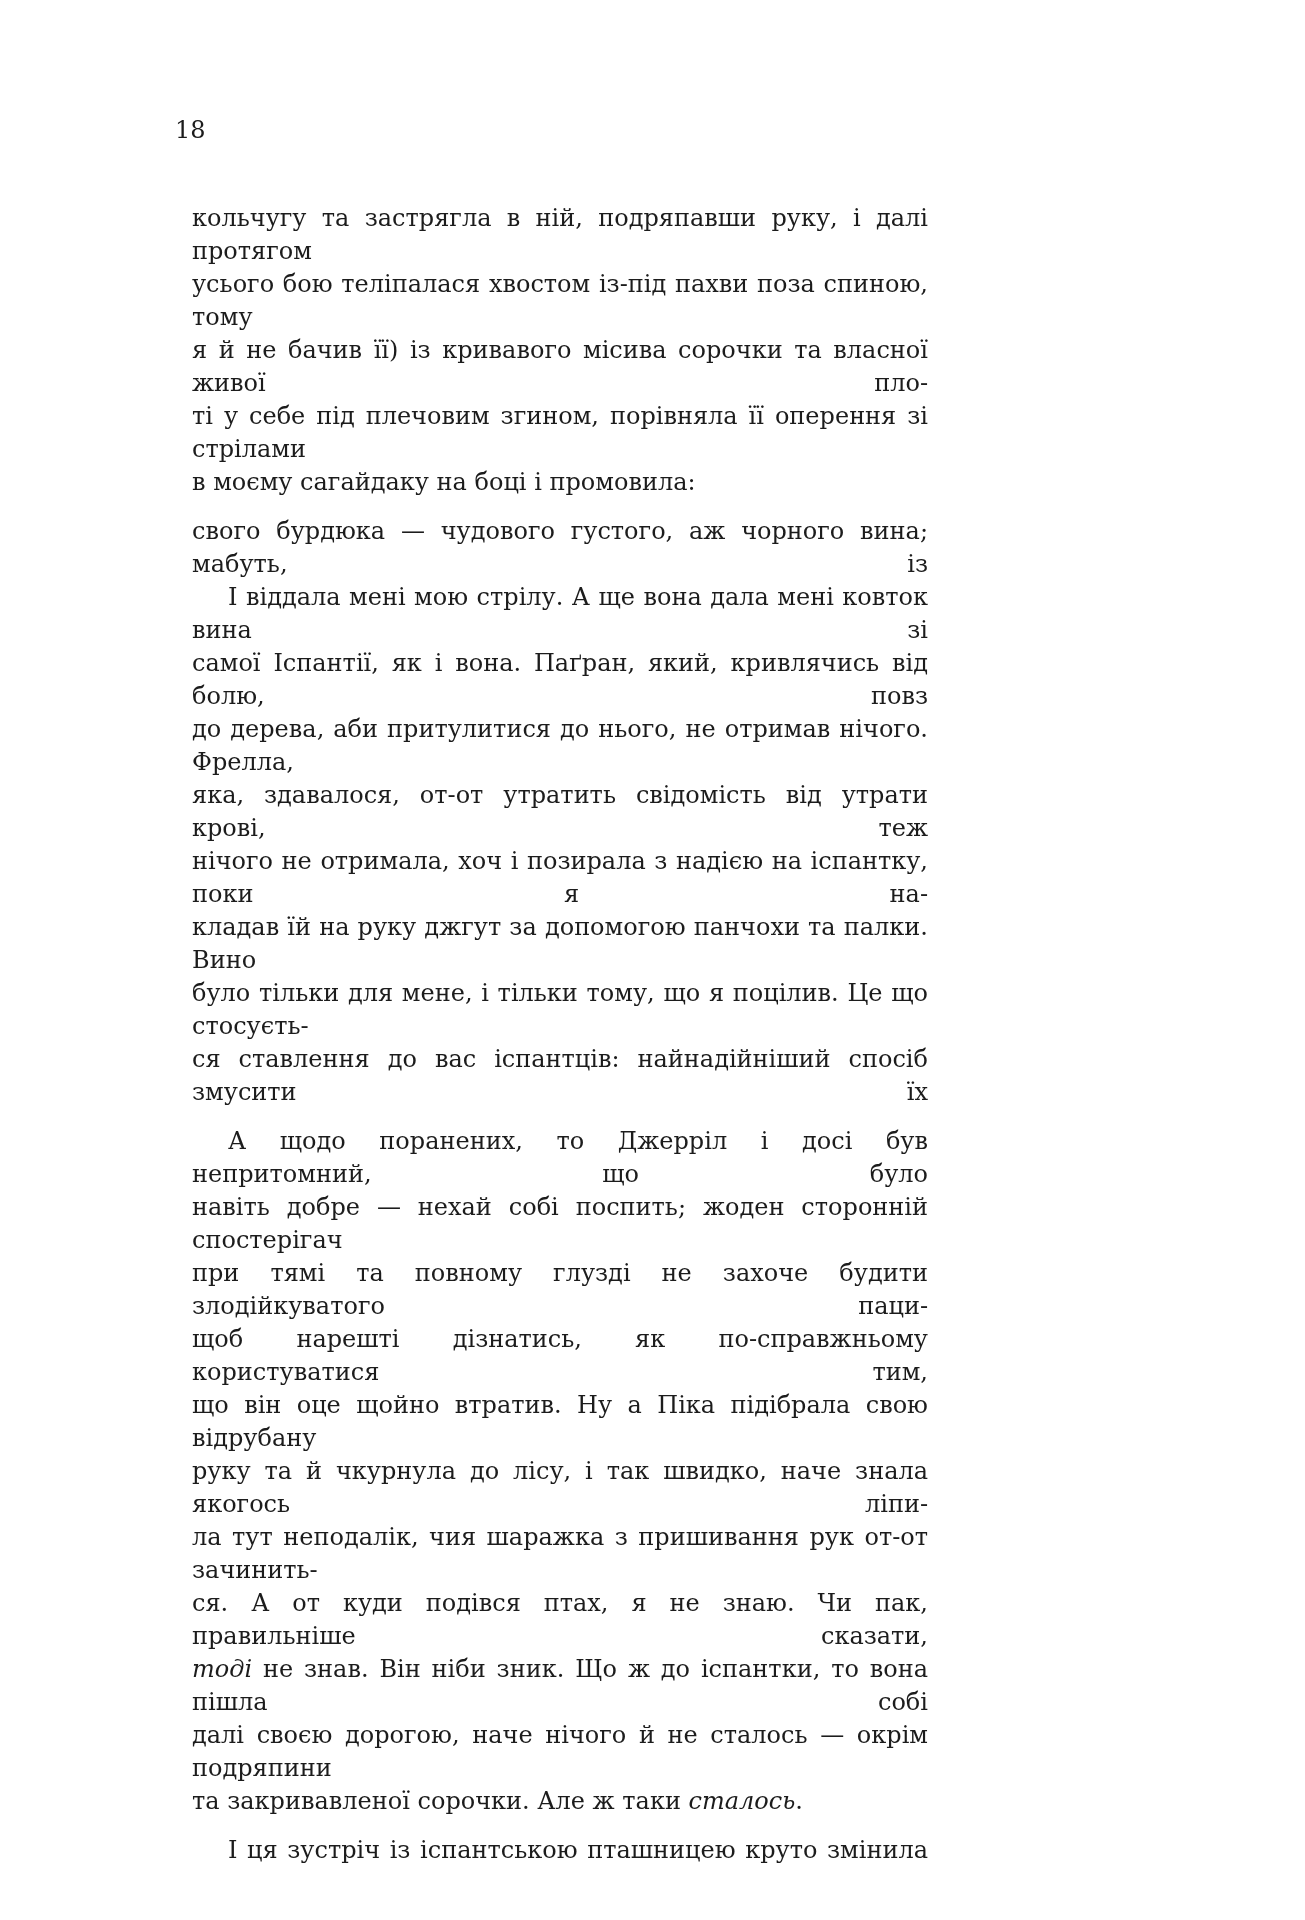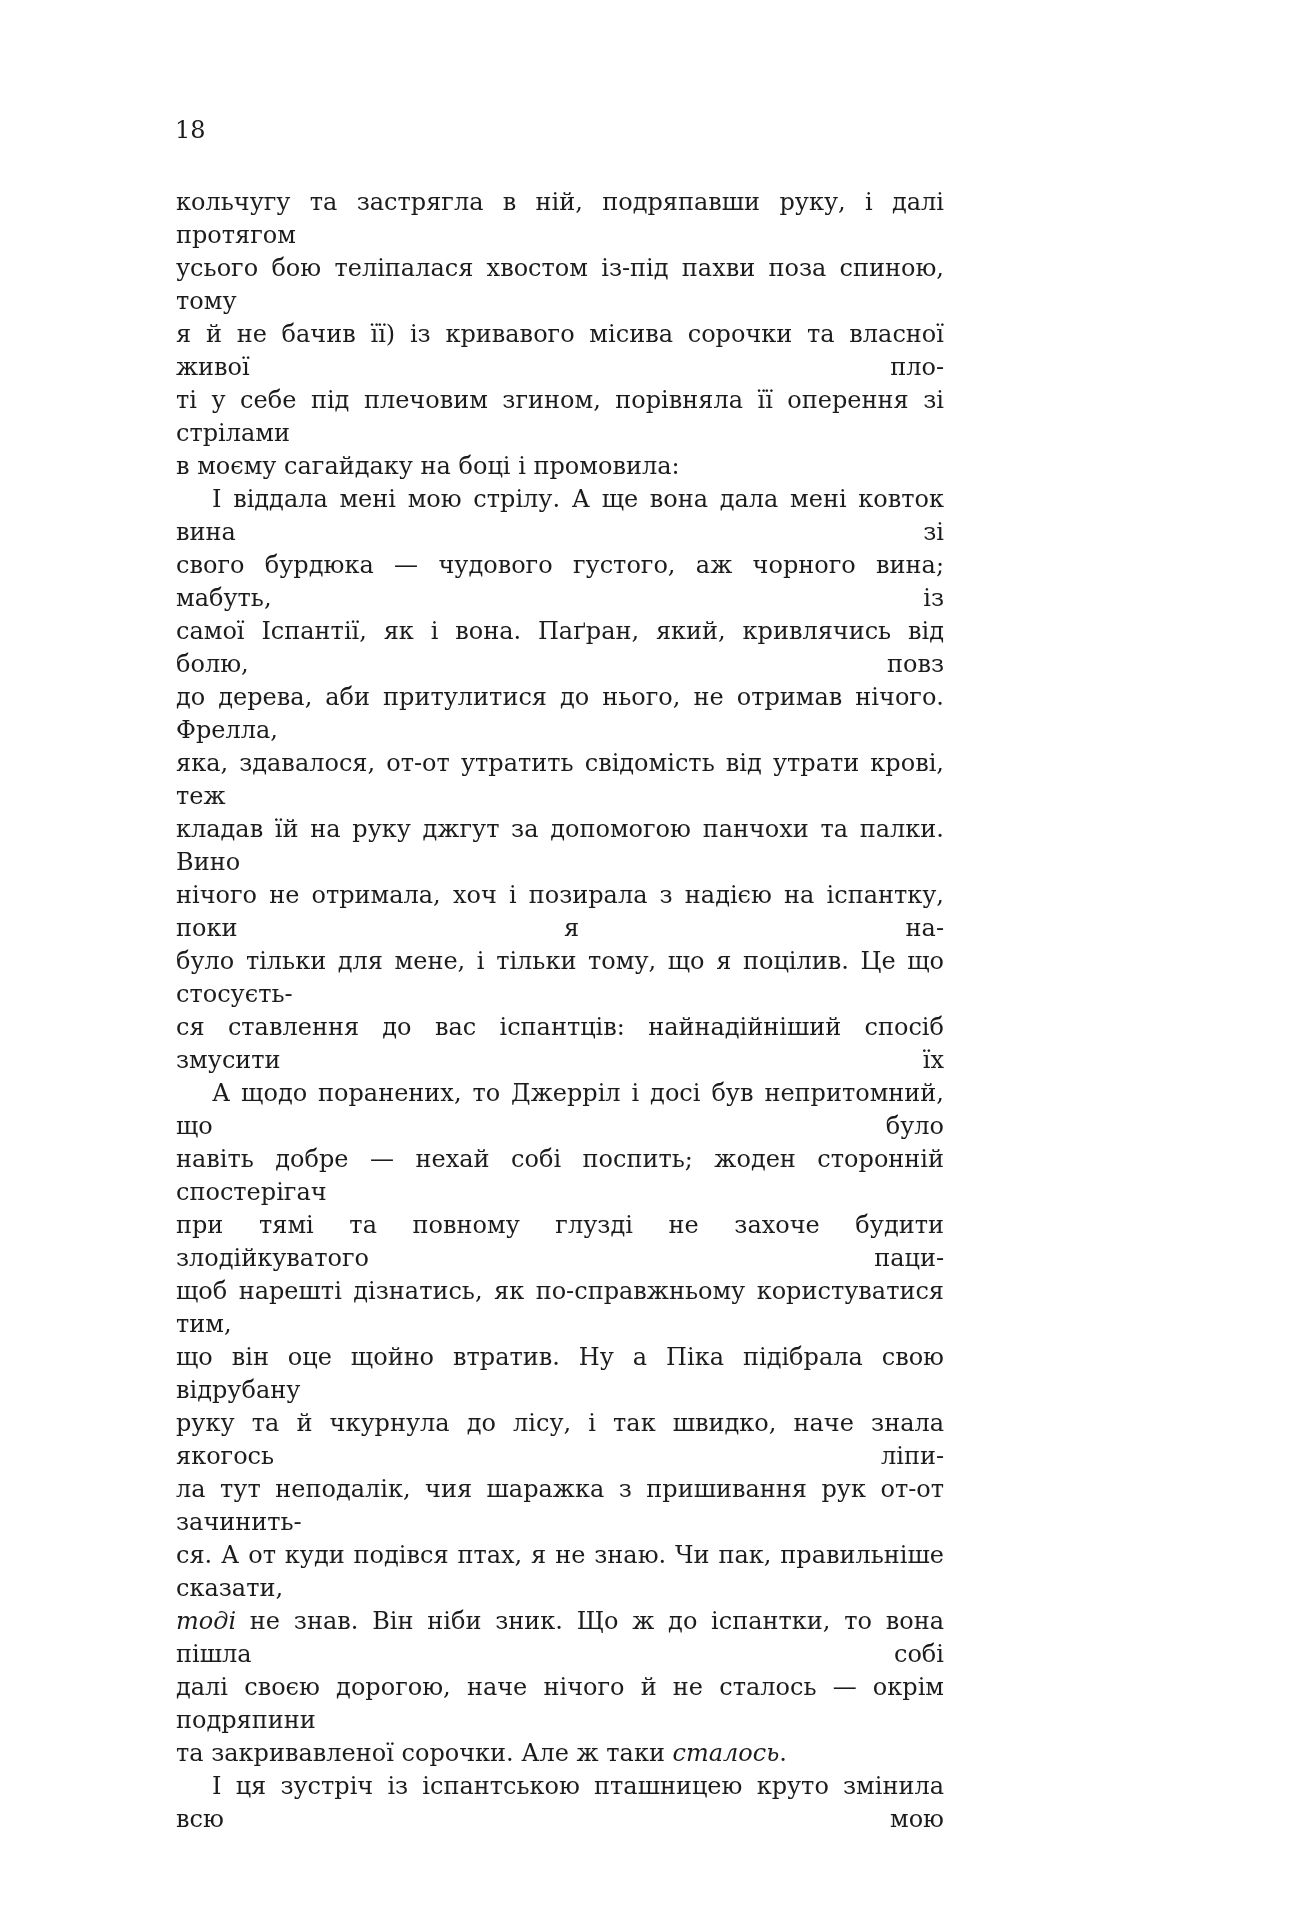--- a/index.html
+++ b/index.html
@@ -27,21 +27,21 @@
   .text-block {
     position: absolute;
     left: 176px;
     top: 186px;
     width: 768px;
     font-size: 24px;
     line-height: 33px;
     color: #1c1c1c;
   }
   .para {
-    margin: 0;
+    margin: 16px;
     padding: 0;
   }
   .line {
     text-align: justify;
     text-align-last: justify;
     white-space: normal;
   }
   .line.last {
     text-align-last: left;
   }
@@ -59,27 +59,27 @@
   <div class="page-number">18</div>
   <div class="text-block">
       <div class="para">
         <div class="line first"><span>кольчугу та застрягла в ній, подряпавши руку, і далі протягом</span></div>
         <div class="line"><span>усього бою теліпалася хвостом із-під пахви поза спиною, тому</span></div>
         <div class="line"><span>я й не бачив її) із кривавого місива сорочки та власної живої пло-</span></div>
         <div class="line"><span>ті у себе під плечовим згином, порівняла її оперення зі стрілами</span></div>
         <div class="line last"><span>в моєму сагайдаку на боці і промовила:</span></div>
       </div>
       <div class="para indent">
+        <div class="line"><span>свого бурдюка — чудового густого, аж чорного вина; мабуть, із</span></div>
         <div class="line first"><span>І віддала мені мою стрілу. А ще вона дала мені ковток вина зі</span></div>
-        <div class="line"><span>свого бурдюка — чудового густого, аж чорного вина; мабуть, із</span></div>
         <div class="line"><span>самої Іспантії, як і вона. Паґран, який, кривлячись від болю, повз</span></div>
         <div class="line"><span>до дерева, аби притулитися до нього, не отримав нічого. Фрелла,</span></div>
         <div class="line"><span>яка, здавалося, от-от утратить свідомість від утрати крові, теж</span></div>
+        <div class="line"><span>нічого не отримала, хоч і позирала з надією на іспантку, поки я на-</span></div>
         <div class="line"><span>кладав їй на руку джгут за допомогою панчохи та палки. Вино</span></div>
-        <div class="line"><span>нічого не отримала, хоч і позирала з надією на іспантку, поки я на-</span></div>
         <div class="line"><span>було тільки для мене, і тільки тому, що я поцілив. Це що стосуєть-</span></div>
         <div class="line"><span>ся ставлення до вас іспантців: найнадійніший спосіб змусити їх</span></div>
       </div>
       <div class="para indent">
         <div class="line first"><span>А щодо поранених, то Джерріл і досі був непритомний, що було</span></div>
         <div class="line"><span>навіть добре — нехай собі поспить; жоден сторонній спостерігач</span></div>
         <div class="line"><span>при тямі та повному глузді не захоче будити злодійкуватого паци-</span></div>
         <div class="line"><span>щоб нарешті дізнатись, як по-справжньому користуватися тим,</span></div>
         <div class="line"><span>що він оце щойно втратив. Ну а Піка підібрала свою відрубану</span></div>
         <div class="line"><span>руку та й чкурнула до лісу, і так швидко, наче знала якогось ліпи-</span></div>

